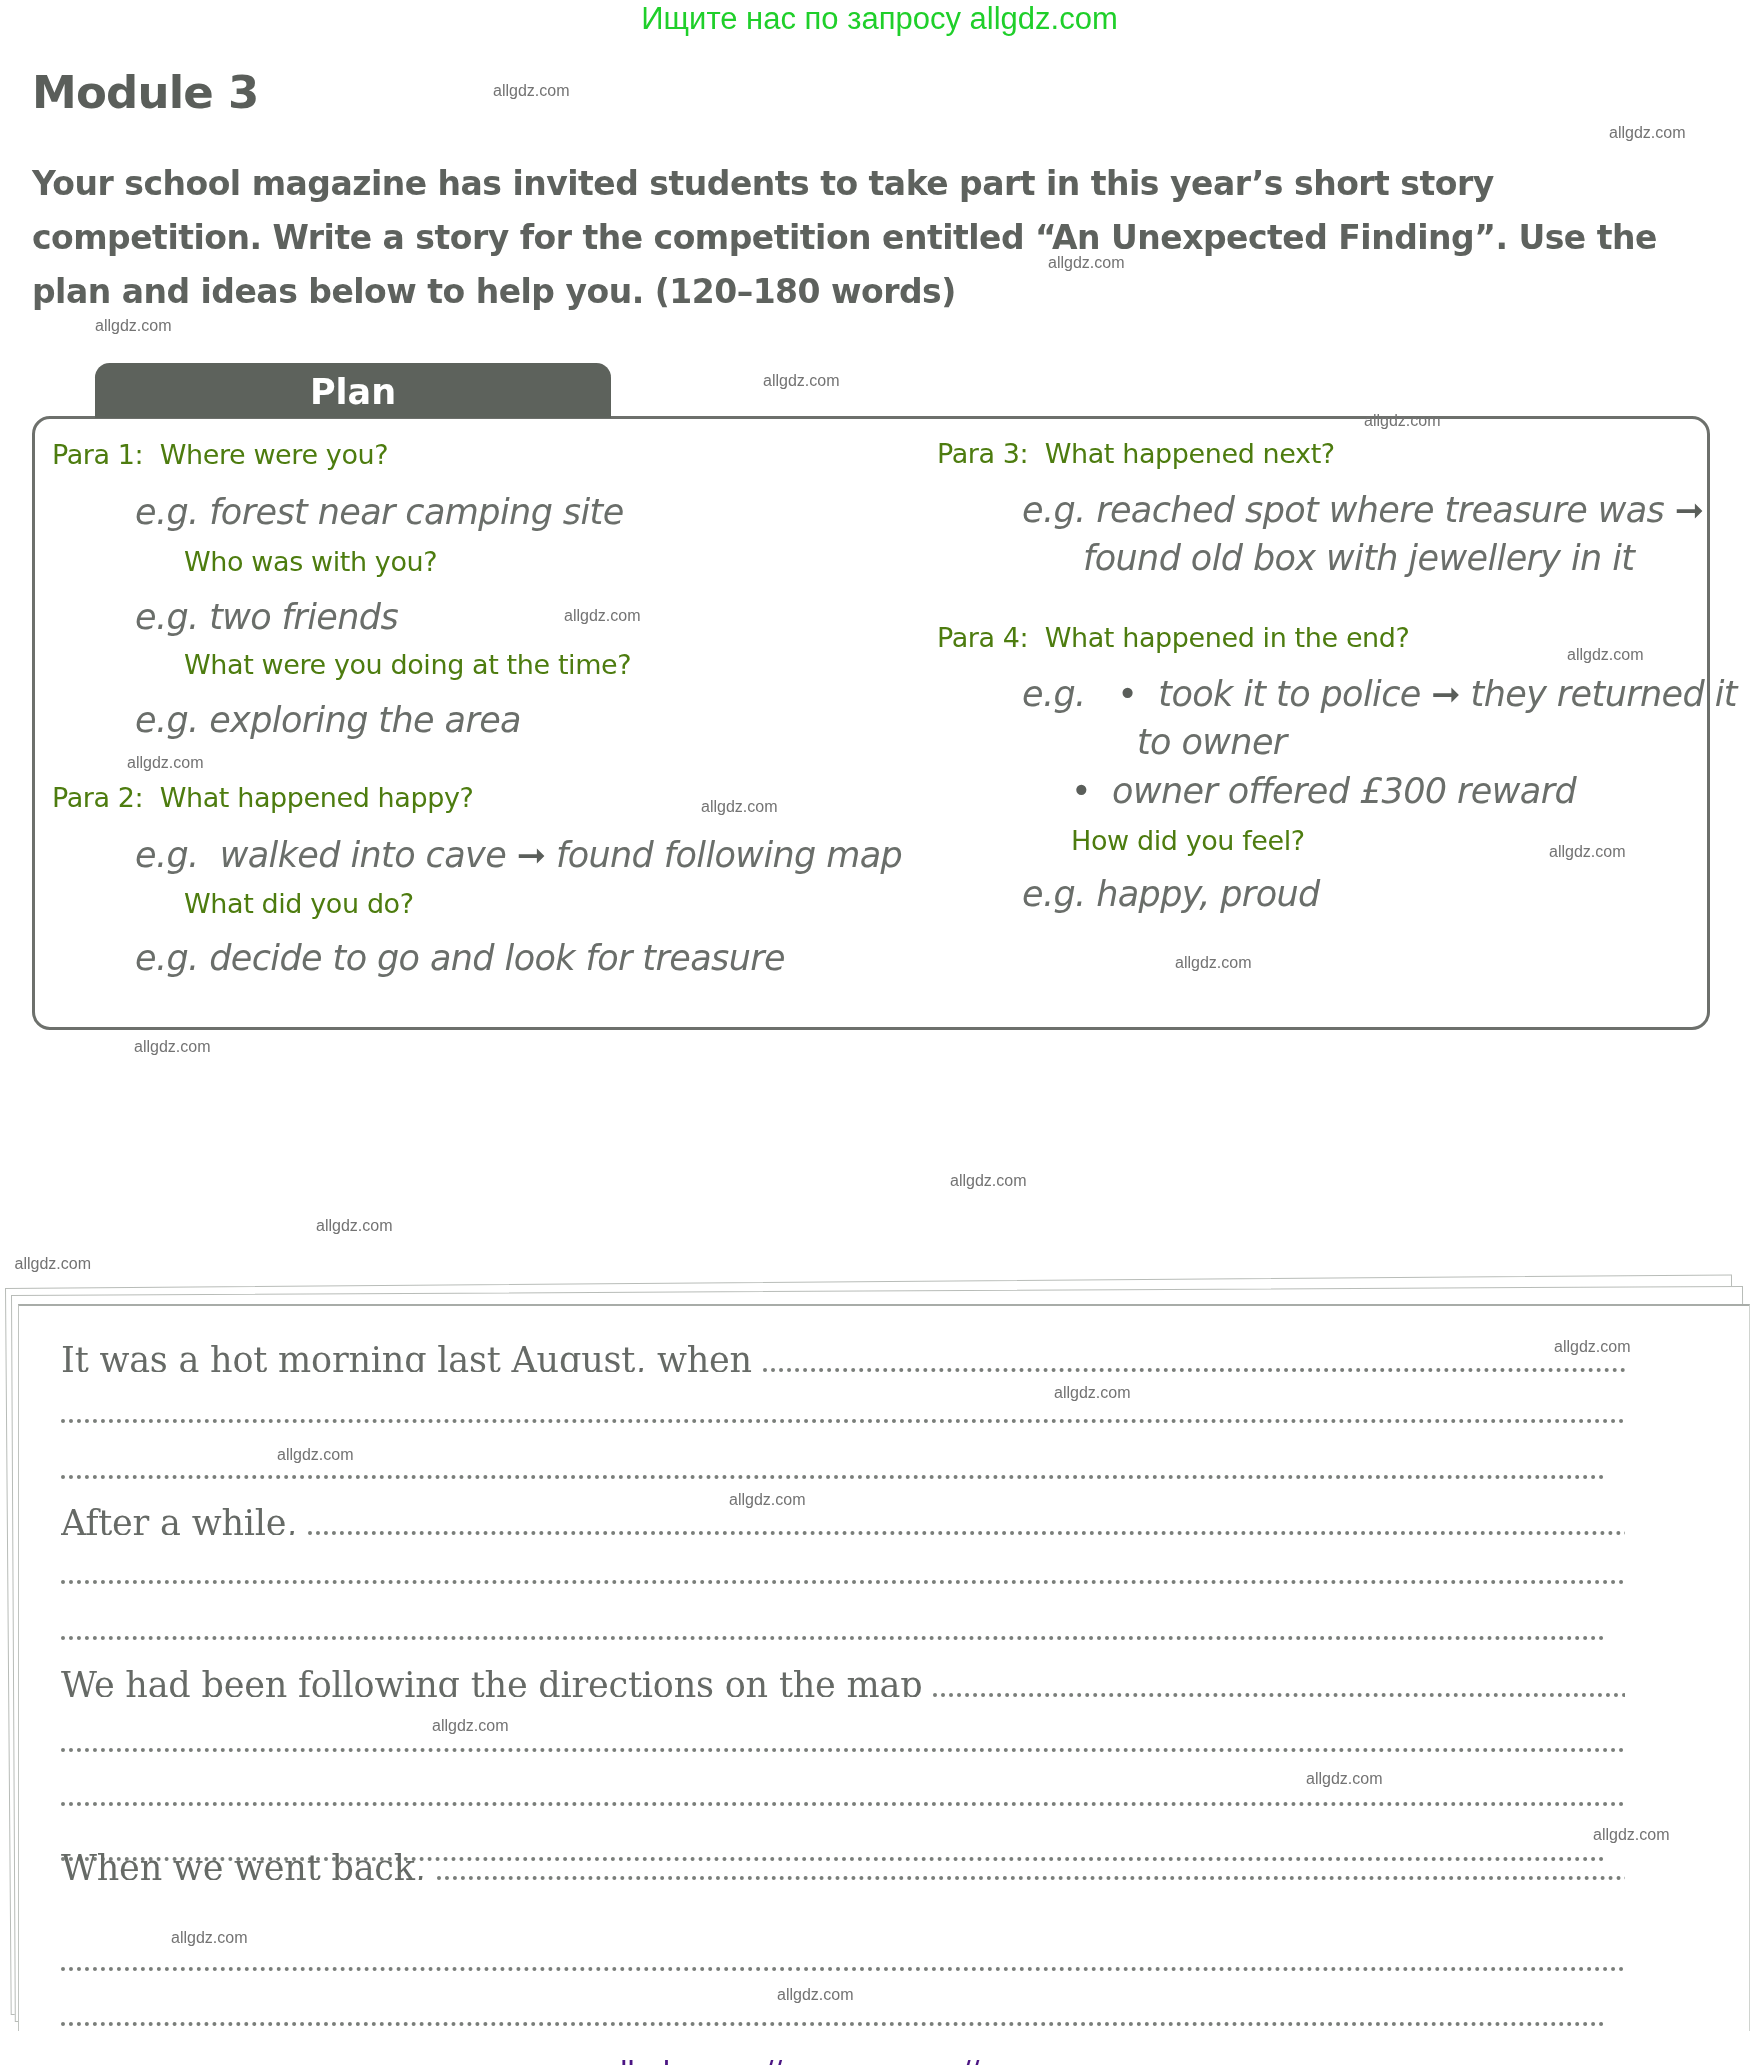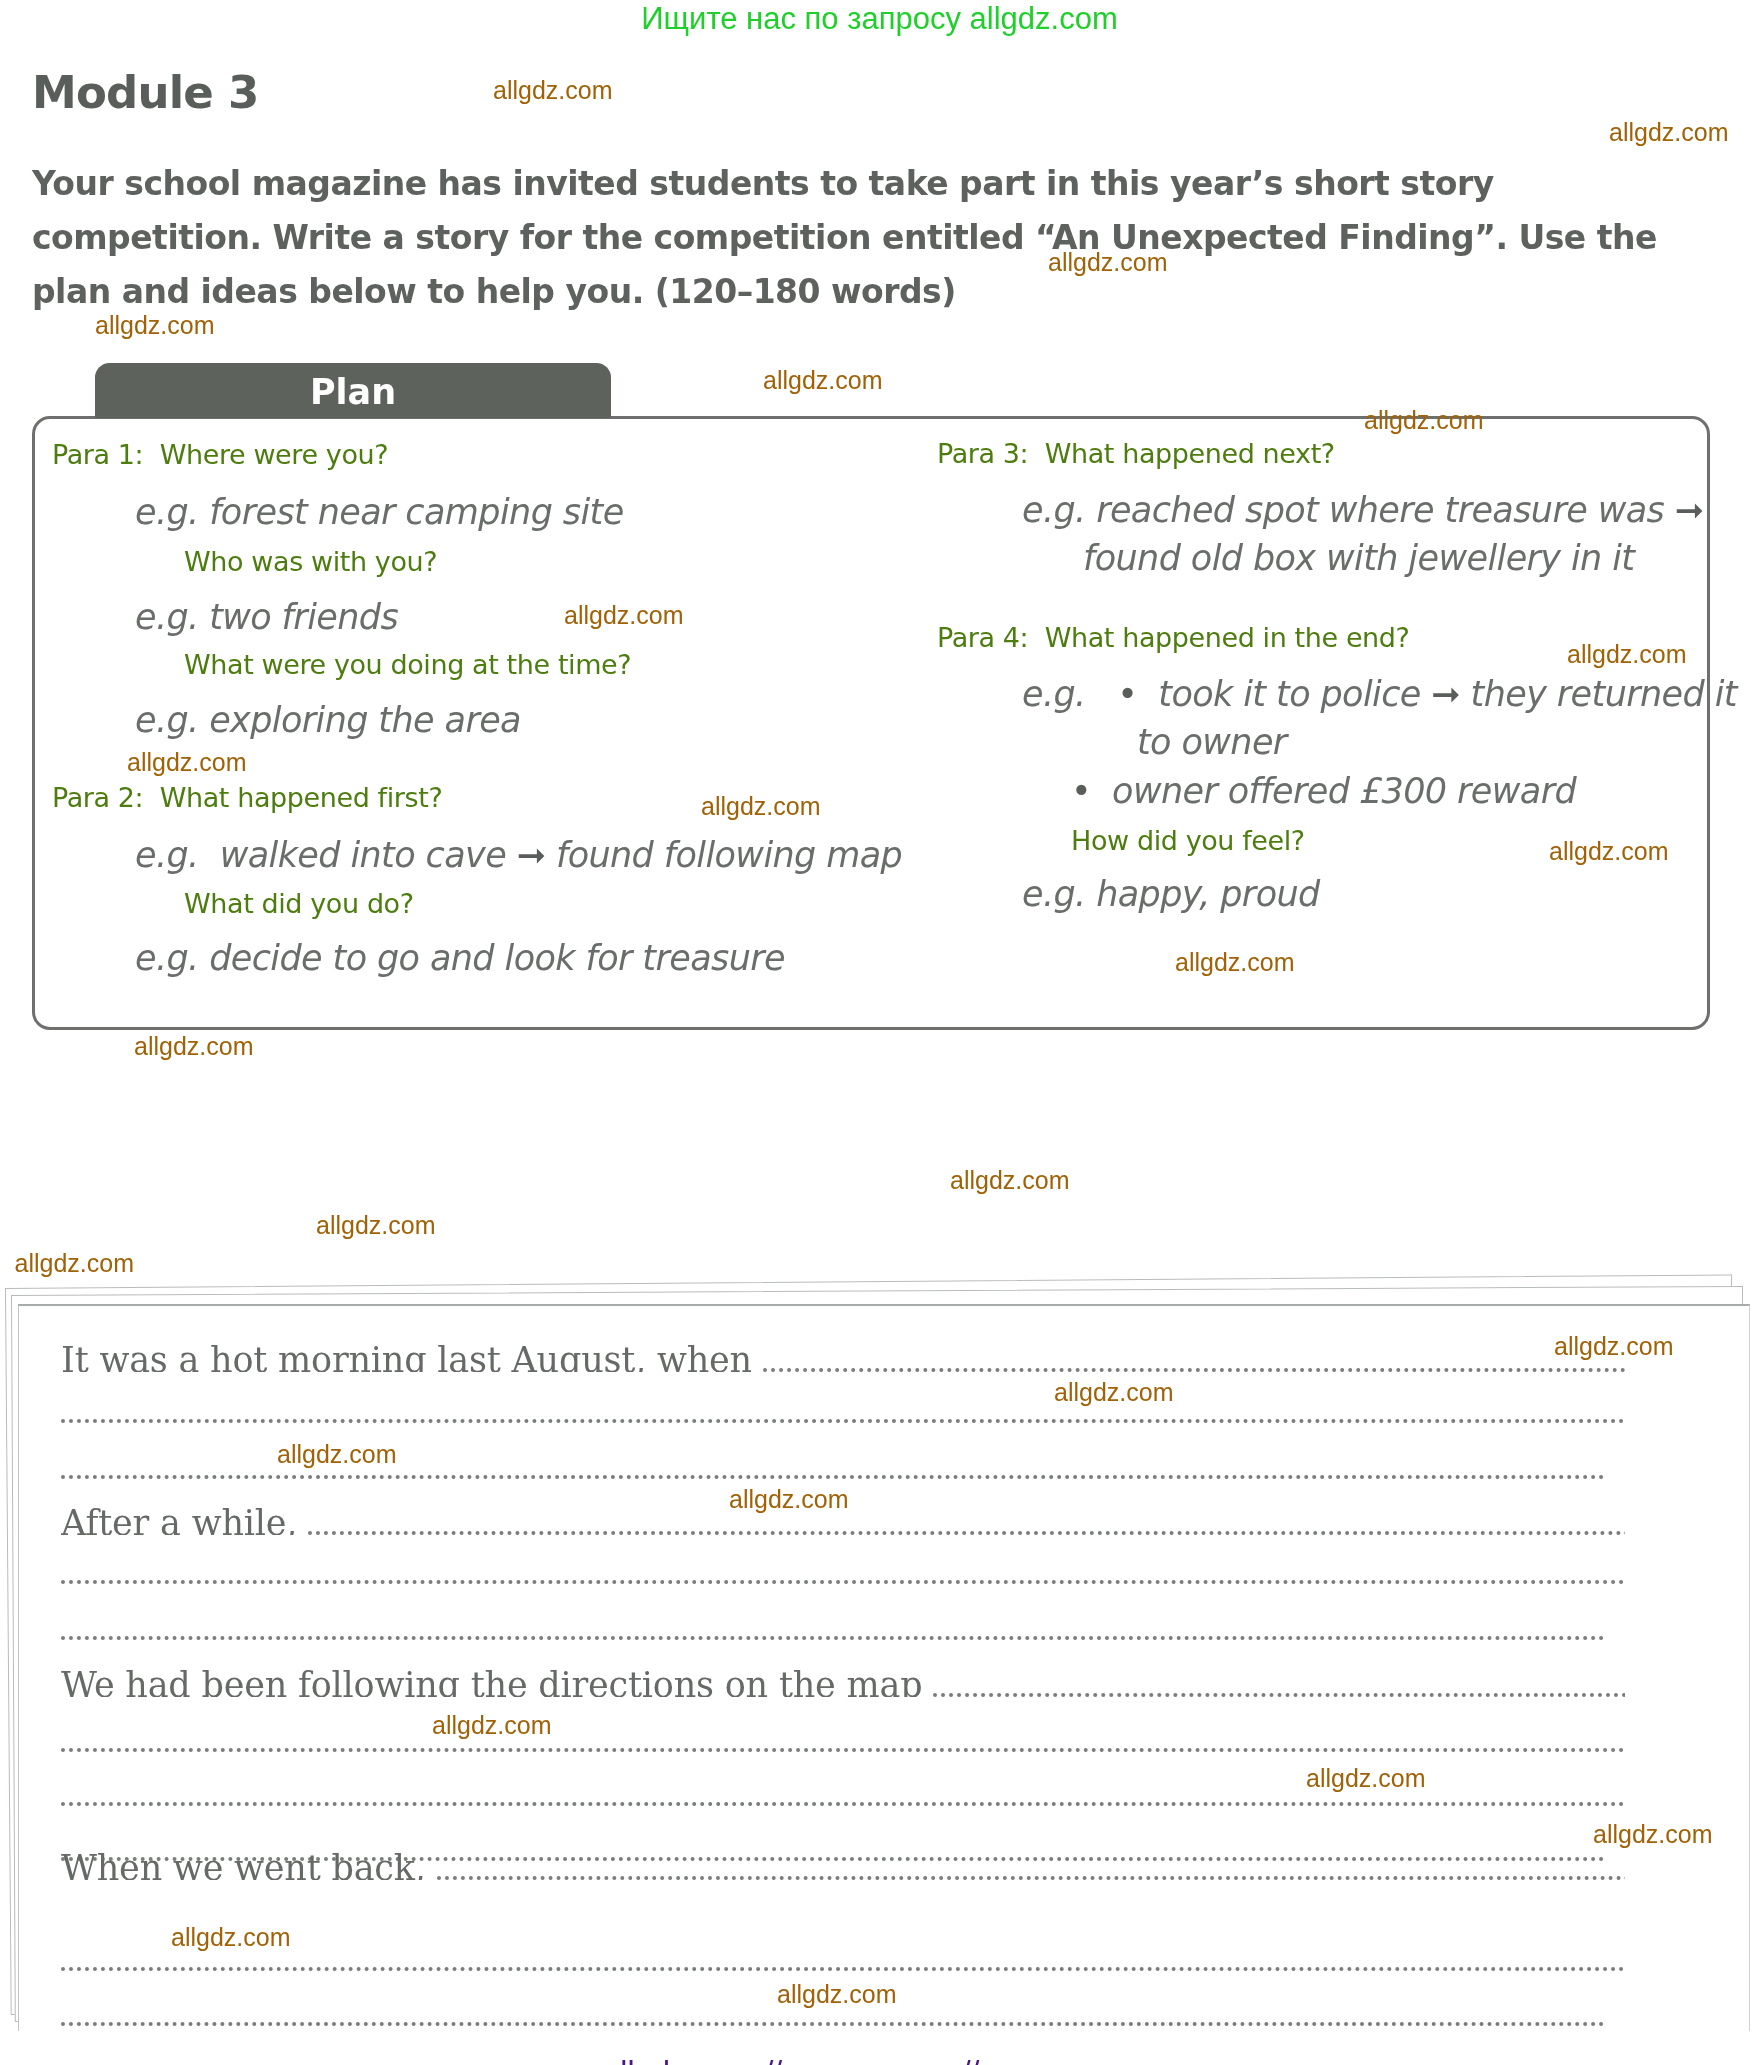--- a/index.html
+++ b/index.html
@@ -4,21 +4,21 @@
 <style>
   html, body { margin: 0; padding: 0; background: #ffffff; }
   body { width: 1759px; height: 2065px; position: relative; overflow: hidden;
          font-family: "DejaVu Sans", sans-serif; color: #555a55; }
   .abs { position: absolute; }
   .top-banner { left: 0; width: 1759px; top: 0; text-align: center; font-family: "Liberation Sans", sans-serif;
                 font-size: 31px; color: #1fcf2a; line-height: 37px; }
   .module-title { left: 32px; top: 66px; font-size: 45px; font-weight: bold; color: #5a5e5a; letter-spacing: -0.8px; }
   .task { left: 32px; top: 150px; width: 1693px; font-size: 33px; font-weight: bold; color: #5e625e;
           line-height: 54px; letter-spacing: -0.5px; margin-top: 7px; }
-  .wm { font-family: "Liberation Sans", sans-serif; font-size: 25px; color: #a16207; line-height: 29px; white-space: nowrap; }
+  .wm { font-family: "Liberation Sans", sans-serif; font-size: 16px; color: #737373; line-height: 29px; white-space: nowrap; }
   .plan-tab { left: 95px; top: 363px; width: 516px; height: 55px; background: #5d625c;
               border-radius: 14.5px 14.5px 0 0; color: #fff; font-weight: bold; font-size: 35px;
               text-align: center; line-height: 58px; }
   .plan-box { left: 32px; top: 416px; width: 1678px; height: 614px; border: 3.2px solid #6d706c;
               border-radius: 18px; box-sizing: border-box; background: transparent; }
   .q { font-size: 27px; font-weight: normal; color: #4d7c0f; white-space: nowrap; letter-spacing: -0.4px; }
   .eg { font-size: 35px; font-style: italic; color: #6a6e6a; white-space: nowrap; letter-spacing: -0.6px; }
   .arrow { font-style: normal; font-weight: bold; color: #5a5e5a; }
   .bullet { font-style: normal; color: #5a5e5a; }
   .sheet-back { border: 1.6px solid #b8bcb8; background: #fff; }
@@ -47,21 +47,21 @@
   <span>Where were you?</span>
 </div>
 <div class="abs eg" style="left:135px; top:492px;">e.g. forest near camping site</div>
 <div class="abs q" style="left:184px; top:546px;">Who was with you?</div>
 <div class="abs eg" style="left:135px; top:597px;">e.g. two friends</div>
 <div class="abs q" style="left:184px; top:649px;">What were you doing at the time?</div>
 <div class="abs eg" style="left:135px; top:700px;">e.g. exploring the area</div>
 
 <div class="abs q" style="left:52px; top:782px;">
   <span>Para 2:</span>&nbsp;
-  <span>What happened first?</span>
+  <span>What happened happy?</span>
 </div>
 <div class="abs eg" style="left:135px; top:835px;">
   <span>e.g.</span>&nbsp;
   <span>walked into cave</span>
   <span class="arrow">➞</span>
   <span>found following map</span>
 </div>
 <div class="abs q" style="left:184px; top:888px;">What did you do?</div>
 <div class="abs eg" style="left:135px; top:938px;">e.g. decide to go and look for treasure</div>
 

